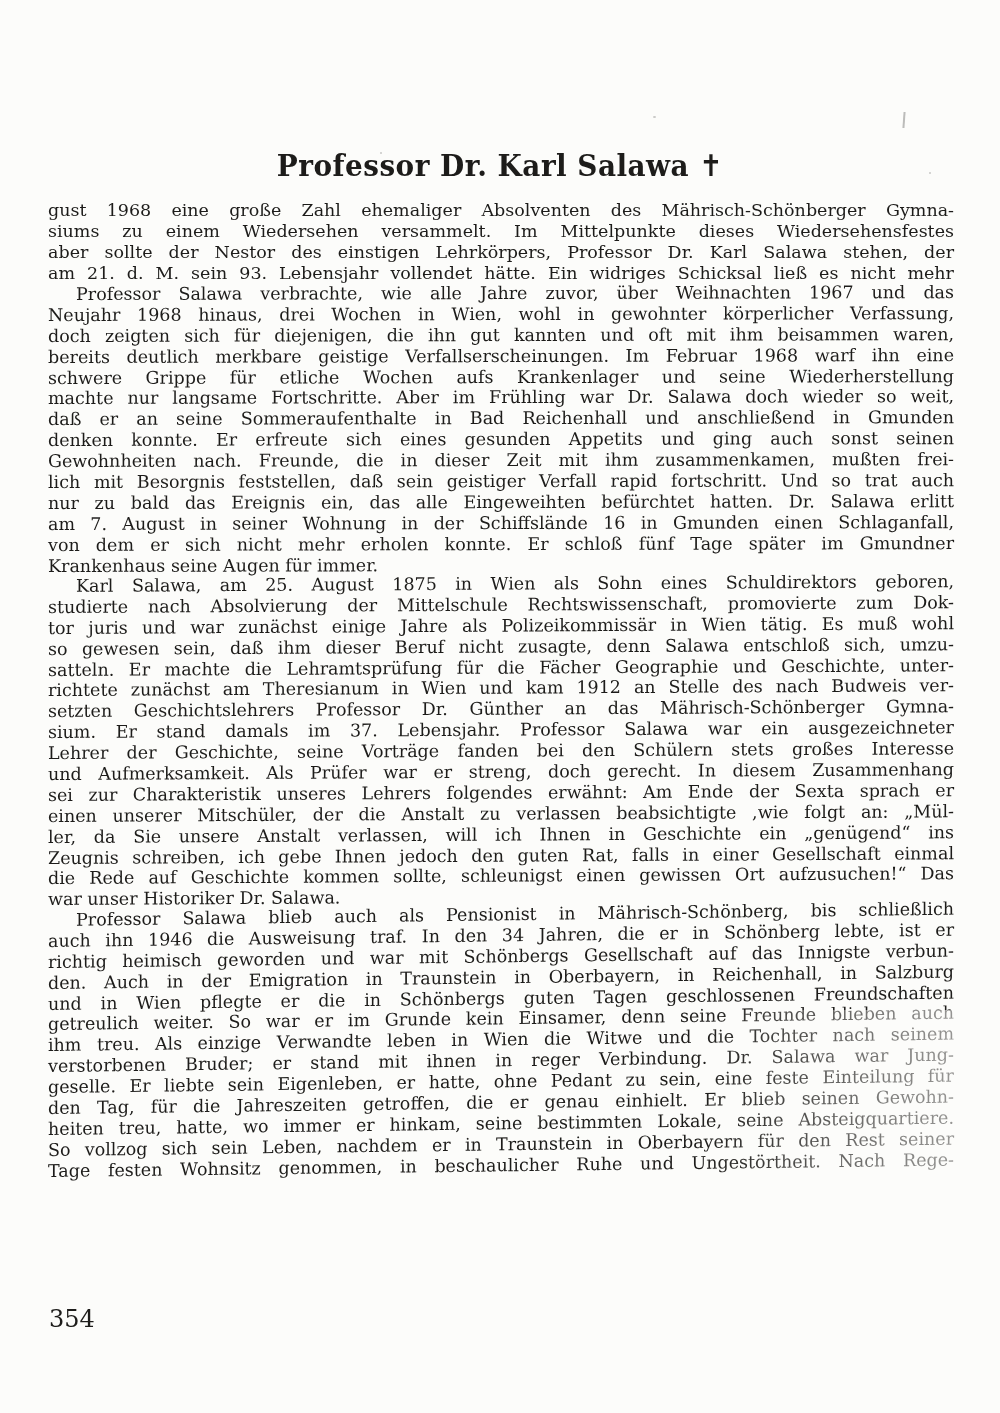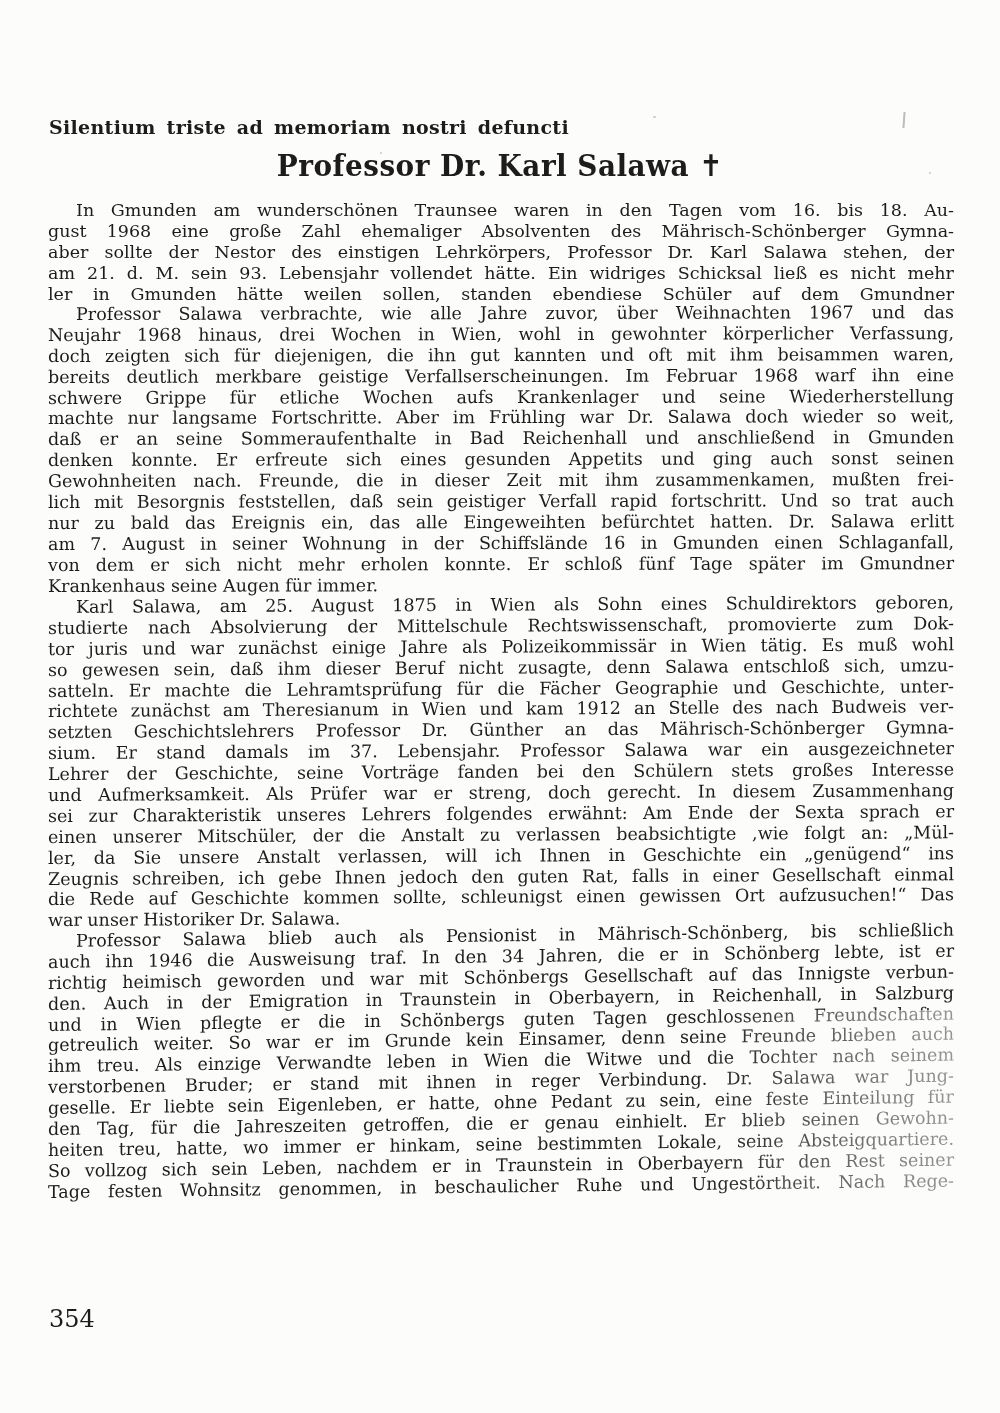--- a/index.html
+++ b/index.html
@@ -89,31 +89,29 @@
   .speckle { position: absolute; background: rgba(70,70,66,0.28); border-radius: 50%; }
   .speckle.s1 { left: 653px; top: 116px; width: 3px; height: 2px; }
   .speckle.s2 { left: 929px; top: 172px; width: 2px; height: 2px; }
   .speckle.s3 { left: 380px; top: 152px; width: 2px; height: 2px; }
 </style>
 </head>
 <body>
 
 <div class="page">
 
-  <div class="kicker">Silentium triste ad memoriam nostri defuncti</div>
 
   <h1 class="title"><span>Professor Dr. Karl Salawa</span>&nbsp;<span class="cross">✝</span></h1>
 
   <div class="body-col">
       <div class="para p1">
-        <div class="line first">In Gmunden am wunderschönen Traunsee waren in den Tagen vom 16. bis 18. Au-</div>
         <div class="line">gust 1968 eine große Zahl ehemaliger Absolventen des Mährisch-Schönberger Gymna-</div>
+        <div class="line">siums zu einem Wiedersehen versammelt. Im Mittelpunkte dieses Wiedersehensfestes</div>
         <div class="line">aber sollte der Nestor des einstigen Lehrkörpers, Professor Dr. Karl Salawa stehen, der</div>
         <div class="line">am 21. d. M. sein 93. Lebensjahr vollendet hätte. Ein widriges Schicksal ließ es nicht mehr</div>
-        <div class="line">ler in Gmunden hätte weilen sollen, standen ebendiese Schüler auf dem Gmundner</div>
       </div>
       <div class="para p2">
         <div class="line first">Professor Salawa verbrachte, wie alle Jahre zuvor, über Weihnachten 1967 und das</div>
         <div class="line">Neujahr 1968 hinaus, drei Wochen in Wien, wohl in gewohnter körperlicher Verfassung,</div>
         <div class="line">doch zeigten sich für diejenigen, die ihn gut kannten und oft mit ihm beisammen waren,</div>
         <div class="line">bereits deutlich merkbare geistige Verfallserscheinungen. Im Februar 1968 warf ihn eine</div>
         <div class="line">schwere Grippe für etliche Wochen aufs Krankenlager und seine Wiederherstellung</div>
         <div class="line">machte nur langsame Fortschritte. Aber im Frühling war Dr. Salawa doch wieder so weit,</div>
         <div class="line">daß er an seine Sommeraufenthalte in Bad Reichenhall und anschließend in Gmunden</div>
         <div class="line">denken konnte. Er erfreute sich eines gesunden Appetits und ging auch sonst seinen</div>

